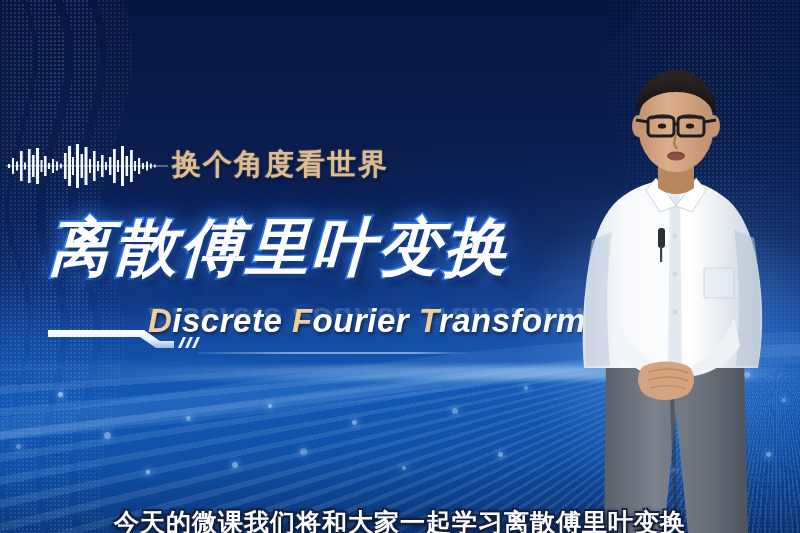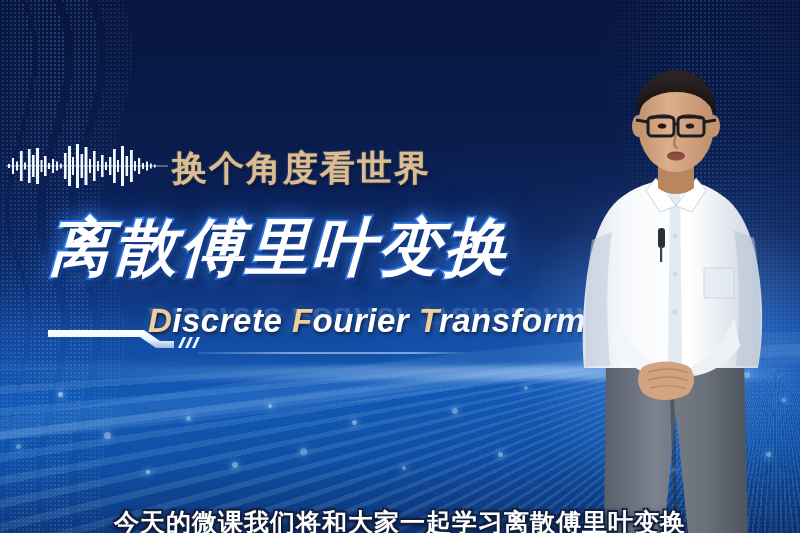--- a/index.html
+++ b/index.html
@@ -102,21 +102,21 @@
     width: 162px;
     height: 50px;
   }
   .waveform svg { display: block; width: 100%; height: 100%; }
 
   
   .kicker {
     position: absolute;
     left: 172px;
     top: 145px;
-    font-size: 35px;
+    font-size: 29px;
     font-weight: 700;
     letter-spacing: 2px;
     color: #dcbc91;
     text-shadow:
       0 0 2px rgba(255,228,180,0.55),
       1px 2px 3px rgba(3,12,40,0.85);
     white-space: nowrap;
   }
 
   .main-title {

